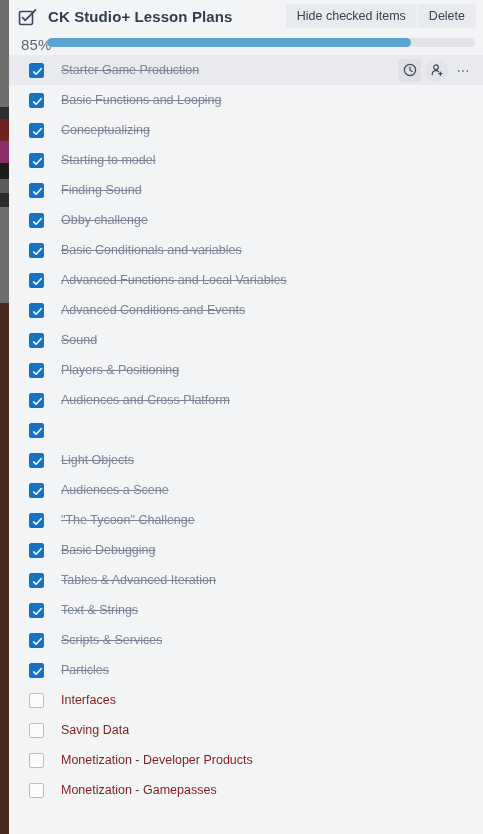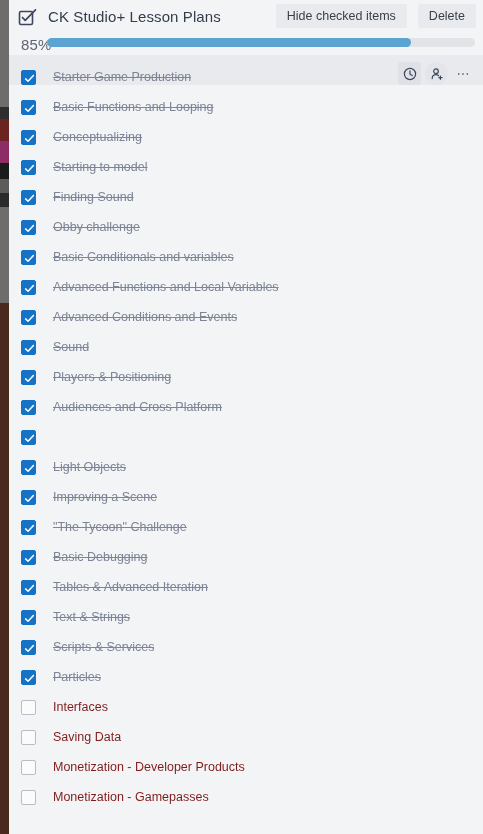--- a/index.html
+++ b/index.html
@@ -55,30 +55,30 @@
   .list-icon {
     position: absolute;
     left: 8px; top: 7px;
     width: 21px; height: 21px;
   }
   .title {
     position: absolute;
     left: 39px; top: 6px;
     font-size: 15px;
     line-height: 22px;
-    font-weight: 400;
+    font-weight: 700;
     color: #333d4d;
     letter-spacing: .1px;
     white-space: nowrap;
   }
   .hdr-actions {
     position: absolute;
     right: 7px; top: 4px;
     display: flex;
-    gap: 11px;
+    gap: 1px;
   }
   .hdr-btn {
     background: #e9eaee;
     border: none;
     border-radius: 2px;
     padding: 0 11px;
     height: 24px;
     font-family: inherit;
     font-size: 12.5px;
     color: #38404e;
@@ -114,22 +114,22 @@
 
   
   .list {
     position: relative;
     margin-top: 3px;
   }
   .row {
     position: relative;
     height: 30px;
     display: flex;
-    align-items: flex-end;
-    padding-left: 12px;
+    align-items: center;
+    padding-left: 20px;
     padding-right: 8px;
     box-sizing: border-box;
   }
   .row.active { background: #e8eaee; }
 
   .cb {
     flex: 0 0 auto;
     width: 15px; height: 15px;
     border-radius: 2px;
     box-sizing: border-box;
@@ -345,21 +345,21 @@
           </svg>
         </div>
         <div class="label">Light Objects</div>
       </div>
       <div class="row done">
         <div class="cb checked">
           <svg width="13" height="13" viewBox="0 0 13 13">
             <path d="M2.6 6.9 L5.1 9.3 L10.4 3.6" fill="none" stroke="#ffffff" stroke-width="1.5" stroke-linecap="round" stroke-linejoin="round"></path>
           </svg>
         </div>
-        <div class="label">Improving a Scene</div>
+        <div class="label">Audiences a Scene</div>
       </div>
       <div class="row done">
         <div class="cb checked">
           <svg width="13" height="13" viewBox="0 0 13 13">
             <path d="M2.6 6.9 L5.1 9.3 L10.4 3.6" fill="none" stroke="#ffffff" stroke-width="1.5" stroke-linecap="round" stroke-linejoin="round"></path>
           </svg>
         </div>
         <div class="label">"The Tycoon" Challenge</div>
       </div>
       <div class="row done">

